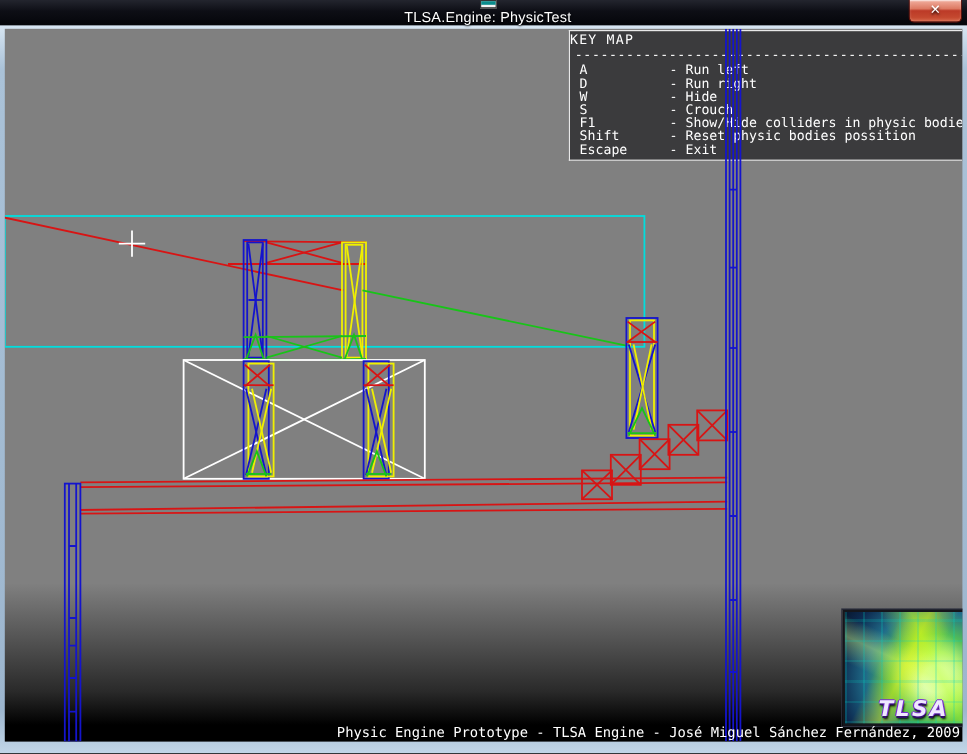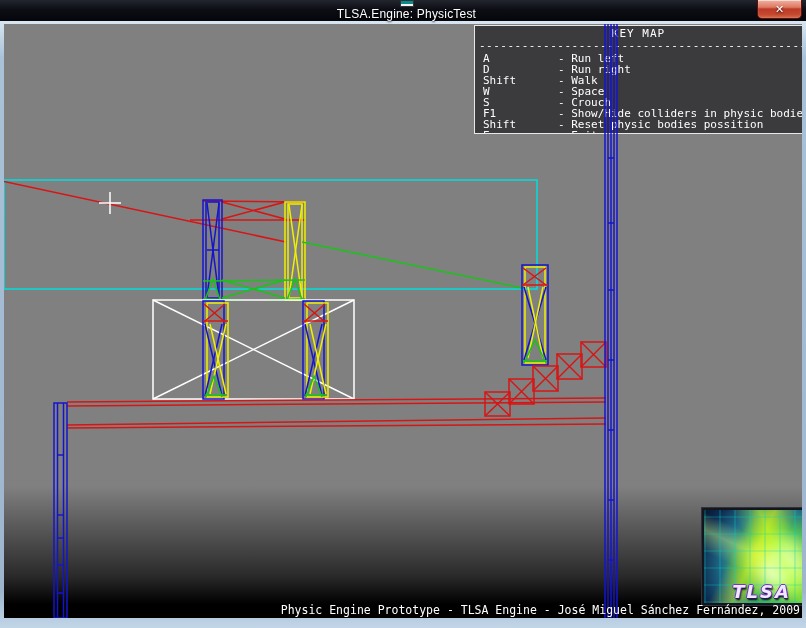--- a/index.html
+++ b/index.html
@@ -21,21 +21,21 @@
   
   .frame{height:607px;box-sizing:border-box;padding:3px 4px 10px 4px;
          background:linear-gradient(180deg,#d8e6f2 0%,#aac2d8 6%,#9db6ce 94%,#c2d6e8 100%);}
   .client{position:relative;width:798px;height:594px;overflow:hidden;
           background:linear-gradient(180deg,#808080 0px,#808080 462px,#2a2a2a 552px,#000000 580px,#000000 100%);}
   
   .keymap{position:absolute;left:470px;top:1px;right:0;height:109px;z-index:1;box-sizing:border-box;
           background:#3b3b3d;border:1px solid #e8e8e8;border-right:none;
           font-family:"DejaVu Sans Mono","Liberation Mono",monospace;font-size:11px;line-height:11px;
           color:#ffffff;padding:1px 0 0 8px;overflow:hidden;}
-  .km-title{text-align:center;letter-spacing:1px;margin:1px 0 0 -8px;}
+  .km-title{text-align:left;letter-spacing:1px;margin:1px 0 0 -8px;}
   .km-sep{white-space:nowrap;overflow:hidden;margin:1px 0 2px -4px;letter-spacing:0.5px;}
   .km-row{white-space:nowrap;}
   .km-key{display:inline-block;width:75px;}
   
   svg.scene{position:absolute;left:0;top:0;z-index:2;pointer-events:auto;}
   svg.scene *{fill:none;stroke-width:1.5;}
   .st-cyan{stroke:var(--bounds_cyan);}
   .st-red{stroke:var(--collider_red);}
   .st-blue{stroke:var(--collider_blue);}
   .st-yellow{stroke:var(--collider_yellow);}
@@ -75,22 +75,21 @@
 
   <div class="frame">
     <div class="client">
 
       <div class="keymap">
         <div class="km-title">KEY MAP</div>
         <div class="km-sep">----------------------------------------------------------------------</div>
         <div>
             <div class="km-row"><span class="km-key">A</span><span class="km-desc">- Run left</span></div>
             <div class="km-row"><span class="km-key">D</span><span class="km-desc">- Run right</span></div>
-            <div class="km-row"><span class="km-key">Shift</span><span class="km-desc">- Walk</span></div>
-            <div class="km-row"><span class="km-key">W</span><span class="km-desc">- Space</span></div>
+            <div class="km-row"><span class="km-key">W</span><span class="km-desc">- Hide</span></div>
             <div class="km-row"><span class="km-key">S</span><span class="km-desc">- Crouch</span></div>
             <div class="km-row"><span class="km-key">F1</span><span class="km-desc">- Show/Hide colliders in physic bodies</span></div>
             <div class="km-row"><span class="km-key">Shift</span><span class="km-desc">- Reset physic bodies possition</span></div>
             <div class="km-row"><span class="km-key">Escape</span><span class="km-desc">- Exit</span></div>
           </div>
       </div>
 
       <div class="logo">
         <div class="logo-text">TLSA</div>
       </div>

